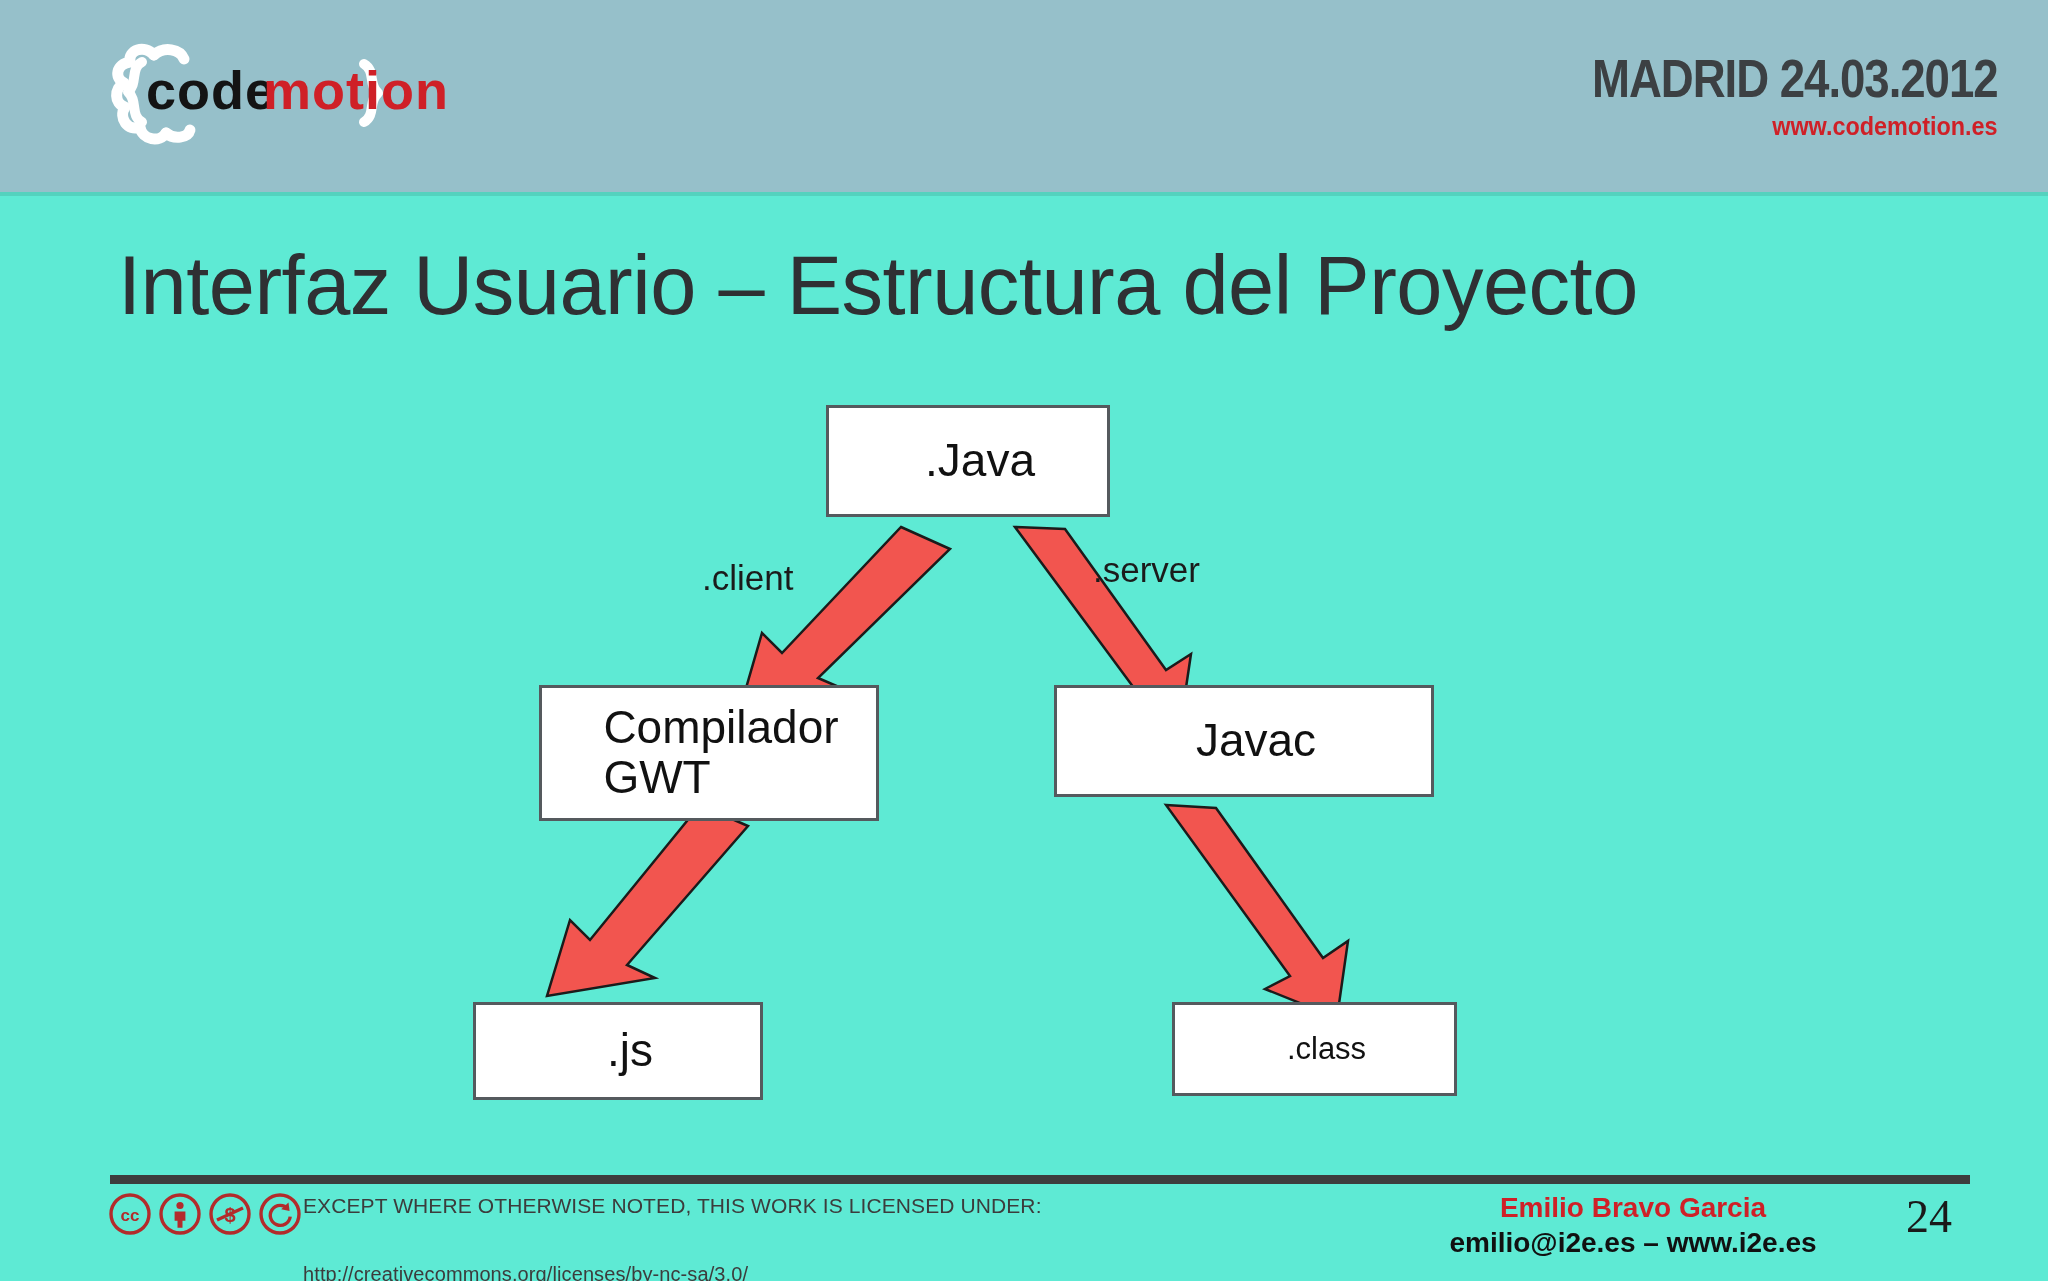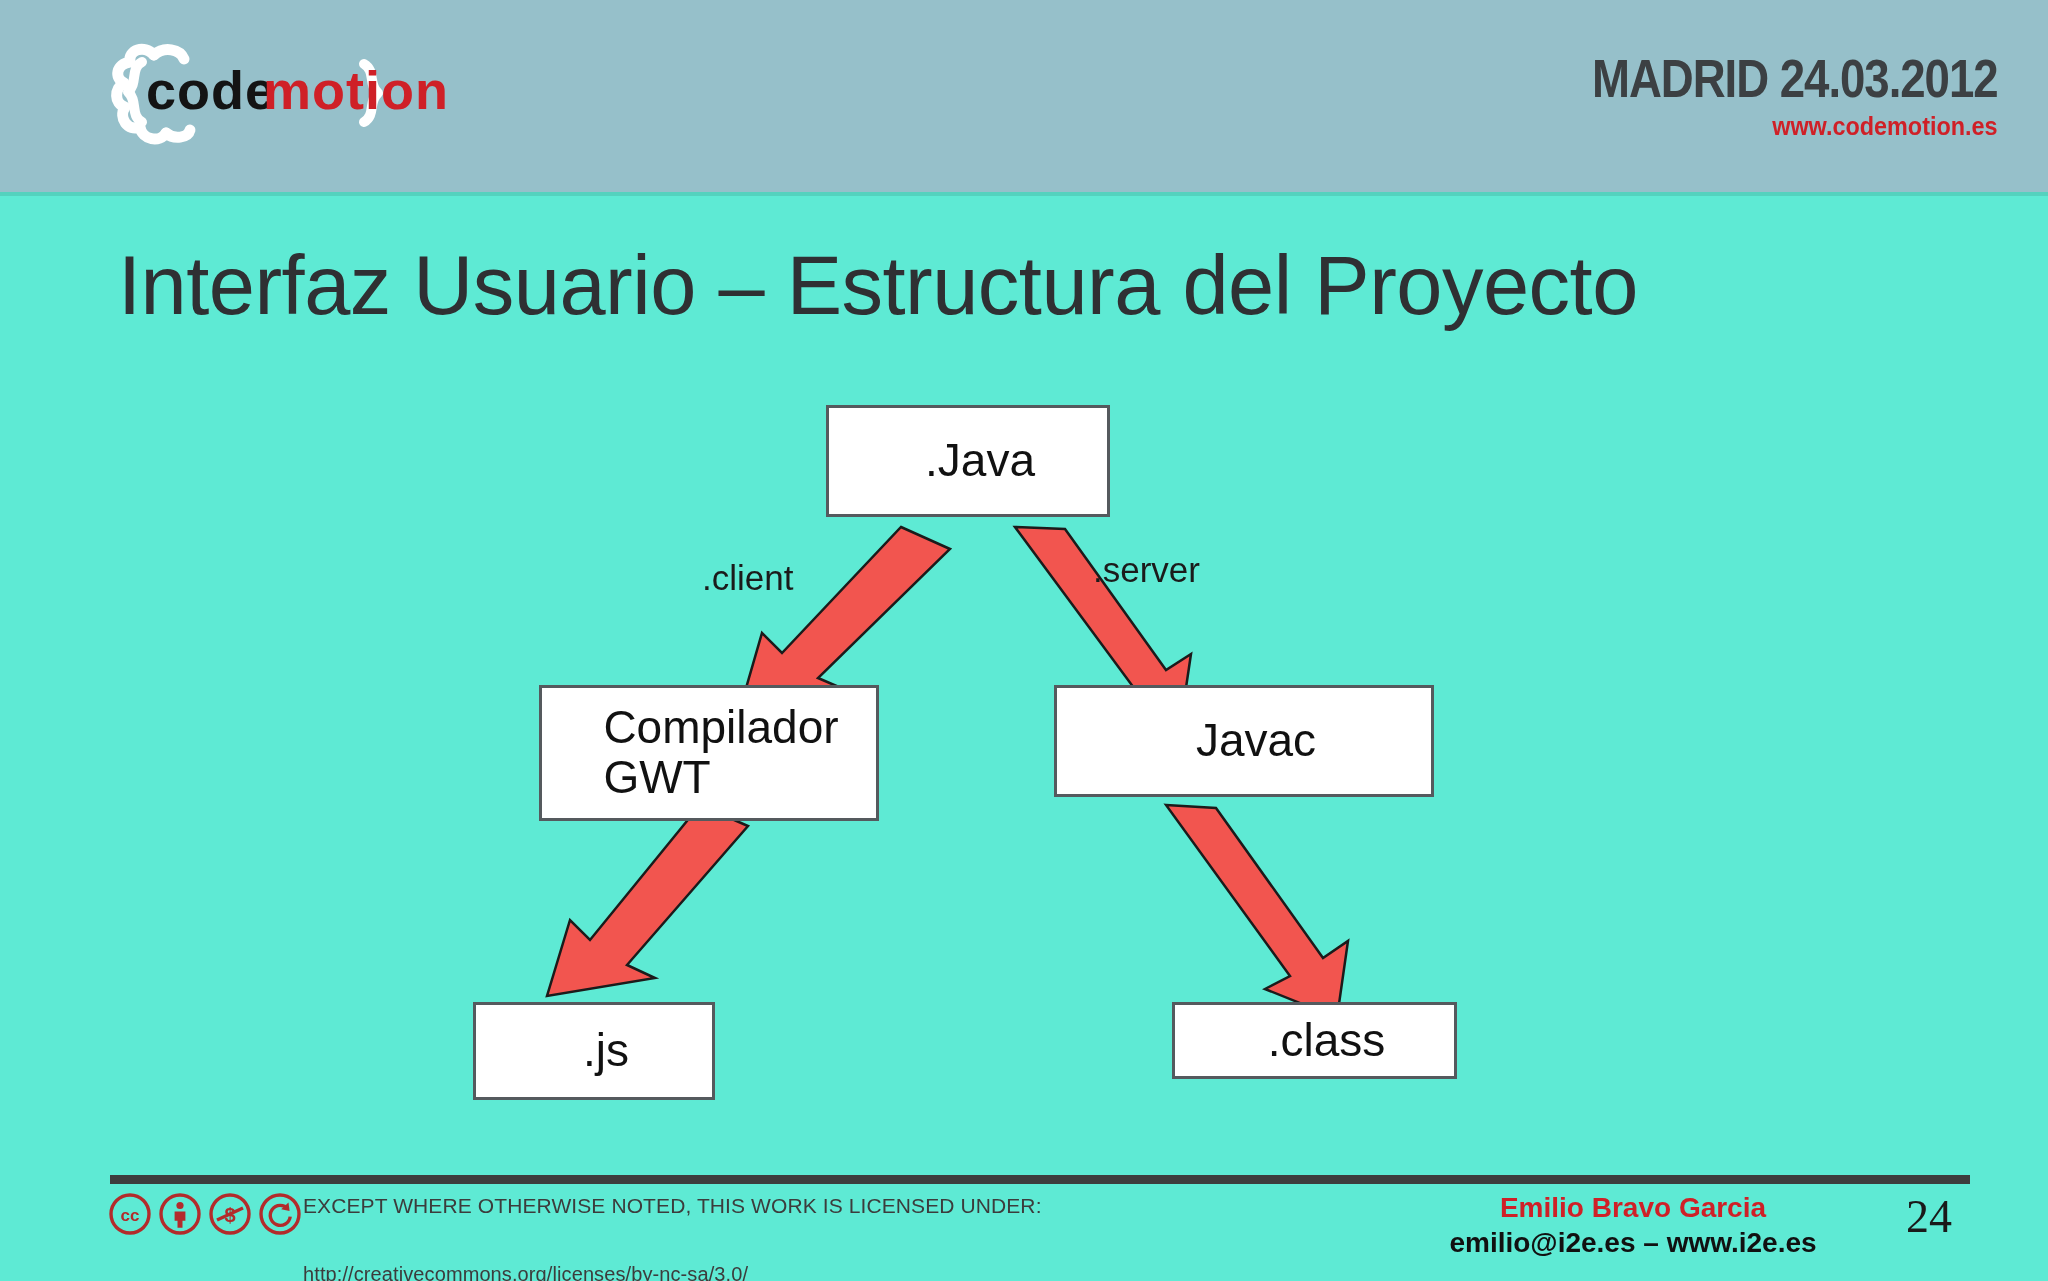--- a/index.html
+++ b/index.html
@@ -107,22 +107,22 @@
     justify-content: center;
     text-align: left;
     font-family: "Liberation Sans", sans-serif;
     color: #111111;
     line-height: 1.08;
     padding-left: 24px;
   }
   .node-java   { left: 826px;  top: 405px;  width: 284px; height: 112px; font-size: 46px; }
   .node-gwt    { left: 539px;  top: 685px;  width: 340px; height: 136px; font-size: 46px; }
   .node-javac  { left: 1054px; top: 685px;  width: 380px; height: 112px; font-size: 46px; }
-  .node-js     { left: 473px;  top: 1002px; width: 242px; height: 98px;  font-size: 46px; }
-  .node-class  { left: 1172px; top: 1002px; width: 285px; height: 77px;  font-size: 46px; }
+  .node-js     { left: 473px;  top: 1002px; width: 290px; height: 98px;  font-size: 46px; }
+  .node-class  { left: 1172px; top: 1002px; width: 285px; height: 94px;  font-size: 31px; }
 
   .edge-label {
     position: absolute;
     font-family: "Liberation Sans", sans-serif;
     font-size: 35px;
     color: #1b1b1b;
     white-space: nowrap;
   }
   .lbl-client { left: 702px;  top: 558px; }
   .lbl-server { left: 1093px; top: 550px; }

